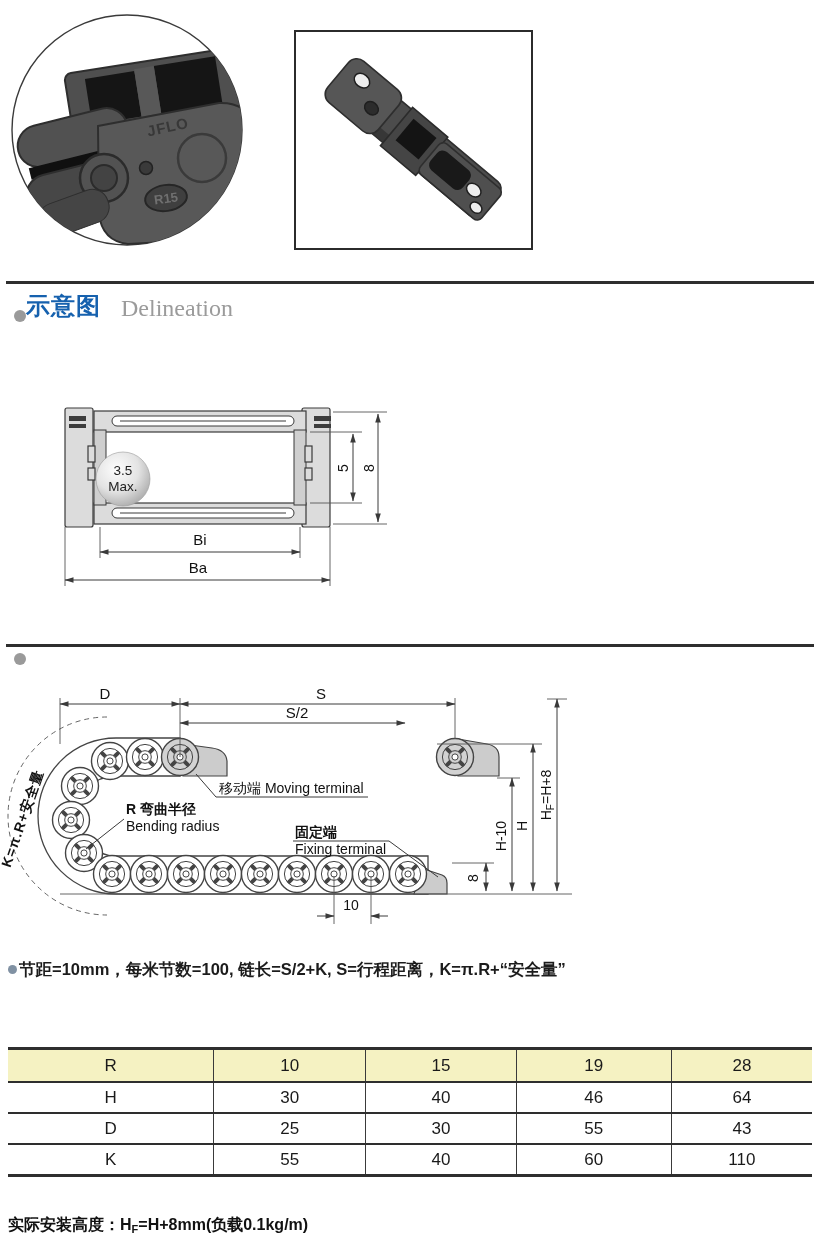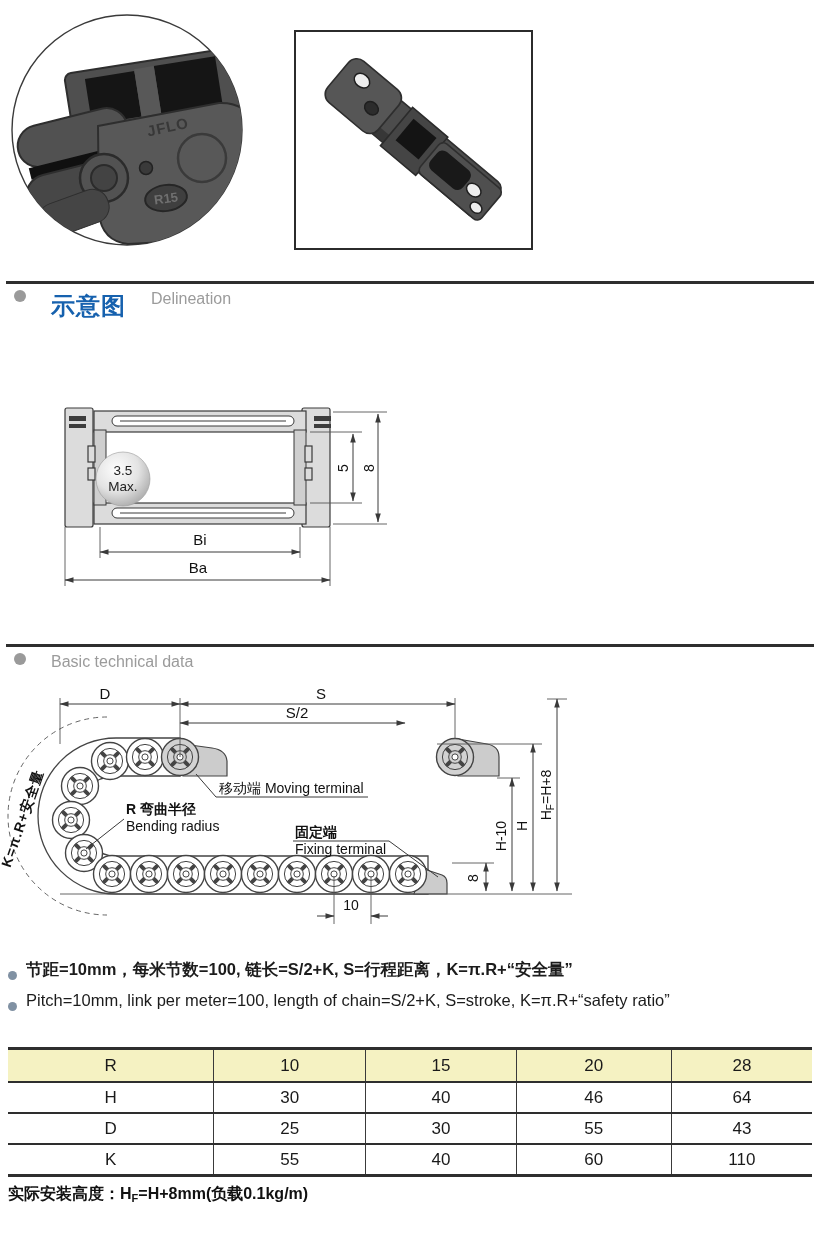--- a/index.html
+++ b/index.html
@@ -1,24 +1,24 @@
 <!DOCTYPE html>
 <html><head>
 <meta charset="utf-8">
 <style>
   html,body{margin:0;padding:0;background:#fff;}
   #page{position:relative;width:820px;height:1240px;background:#fff;overflow:hidden;
         font-family:"Liberation Sans","DejaVu Sans",sans-serif;color:#1a1a1a;}
   .abs{position:absolute;}
   .rule{position:absolute;left:6px;width:808px;background:#2e2e2e;}
-  .sec-header{position:absolute;display:flex;align-items:flex-start;gap:25px;}
+  .sec-header{position:absolute;display:flex;align-items:flex-end;gap:0;font-family:Liberation Serif, serif;}
   .sec-bullet{width:12px;height:12px;border-radius:50%;background:#9a9a9a;flex:0 0 auto;}
   .sec-zh{font-size:24px;font-weight:bold;color:#1661ae;letter-spacing:1px;}
-  .sec-en{font-size:16px;color:#9b9b9b;margin-left:0;}
-  .note{position:absolute;left:8px;display:flex;align-items:flex-end;gap:9px;width:800px;}
+  .sec-en{font-size:24px;color:#9b9b9b;margin-left:20px;}
+  .note{position:absolute;left:8px;display:flex;align-items:flex-start;gap:2px;width:800px;}
   .note-bullet{width:9px;height:9px;border-radius:50%;background:#8091a3;margin-top:5px;flex:0 0 auto;}
   .note-text{font-size:16.5px;line-height:1.2;color:#1c1c1c;}
   .note-zh{font-weight:600;}
   #param-table{position:absolute;left:8px;top:1047px;width:804px;border-collapse:collapse;}
   #param-table th,#param-table td{border-left:1px solid #3a3a3a;text-align:center;
       font-size:17px;font-weight:400;color:#1a1a1a;padding:0;}
   #param-table th:first-child,#param-table td:first-child{border-left:none;}
   #param-table thead th{background:#f5f2c2;height:31px;border-top:3px solid #2e2e2e;border-bottom:2px solid #2e2e2e;}
   #param-table tbody td{height:29px;border-bottom:2px solid #2e2e2e;}
   #param-table tbody tr:last-child td{border-bottom:3px solid #2e2e2e;}
@@ -151,21 +151,20 @@
     <line class="dim" x1="65" y1="580" x2="330" y2="580"></line>
     <text class="rlbl" x="348" y="468" transform="rotate(-90 348 468)" text-anchor="middle">5</text>
     <text class="rlbl" x="374" y="468" transform="rotate(-90 374 468)" text-anchor="middle">8</text>
     <text class="lbl" x="200" y="545" text-anchor="middle">Bi</text>
     <text class="lbl" x="198" y="573" text-anchor="middle">Ba</text>
   </svg>
 
   <div class="rule" style="top:644px;height:3px"></div>
   <div class="sec-header" style="left:14px;top:653px">
     <span class="sec-bullet"></span>
-    <span class="sec-en">Basic technical data</span>
   </div>
 
   <svg class="abs" style="left:0;top:680px" width="625" height="262" viewBox="0 680 625 262">
 
     <path d="M 180 738 L 116 738 A 78 78 0 0 0 116 894 L 428 894 L 428 856 L 116 856 A 40 40 0 0 1 116 776 L 180 776 Z" fill="#ffffff" stroke="#444" stroke-width="1.3"></path>
 
     <path d="M 107 717 A 99 99 0 0 0 107 915" fill="none" stroke="#555" stroke-width="0.9" stroke-dasharray="5 4"></path>
 
     <path d="M 183 744 L 212 748 Q 226 750 227 761 L 227 776 L 183 776 Z" fill="#cccccc" stroke="#444" stroke-width="1.2"></path>
     <path d="M 421 868 L 442 875 Q 447 877 447 883 L 447 894 L 414 894 Z" fill="#cccccc" stroke="#444" stroke-width="1.2"></path>
@@ -341,39 +340,35 @@
     <text class="rlbl" x="527" y="826" transform="rotate(-90 527 826)" text-anchor="middle">H</text>
     <text class="rlbl" x="551" y="795" transform="rotate(-90 551 795)" text-anchor="middle"><tspan>H</tspan><tspan font-size="10" dy="3">F</tspan><tspan dy="-3">=H+8</tspan></text>
     <text class="rlbl" x="478" y="878" transform="rotate(-90 478 878)" text-anchor="middle">8</text>
     <text class="lblm" x="351" y="910" text-anchor="middle">10</text>
   </svg>
 
   <div class="note" style="top:960px">
     <span class="note-bullet"></span>
     <span class="note-text note-zh">节距=10mm，每米节数=100, 链长=S/2+K, S=行程距离，K=π.R+“安全量”</span>
   </div>
-  <div class="note" style="top:991px">
-    <span class="note-bullet"></span>
-    <span class="note-text">Pitch=10mm, link per meter=100, length of chain=S/2+K, S=stroke, K=π.R+“safety ratio”</span>
-  </div>
 
   <table id="param-table">
     <colgroup>
       <col style="width:25.6%">
         <col style="width:18.9%">
         <col style="width:18.7%">
         <col style="width:19.3%">
         <col style="width:17.5%">
     </colgroup>
     <thead>
         <tr>
           <th>R</th>
           <th>10</th>
           <th>15</th>
-          <th>20</th>
+          <th>19</th>
           <th>28</th>
         </tr>
       </thead>
     <tbody>
         <tr>
           <td>H</td>
           <td>30</td>
           <td>40</td>
           <td>46</td>
           <td>64</td>
@@ -388,15 +383,15 @@
         <tr>
           <td>K</td>
           <td>55</td>
           <td>40</td>
           <td>60</td>
           <td>110</td>
         </tr>
       </tbody>
   </table>
 
-  <div class="footer-line footer-zh" style="top:1184px"><span>实际安装高度：H</span><sub>F</sub><span>=H+8mm(负载0.1kg/m)</span></div>
+  <div class="footer-line footer-zh" style="top:1215px"><span>实际安装高度：H</span><sub>F</sub><span>=H+8mm(负载0.1kg/m)</span></div>
 
 </div>
 
 </body></html>

